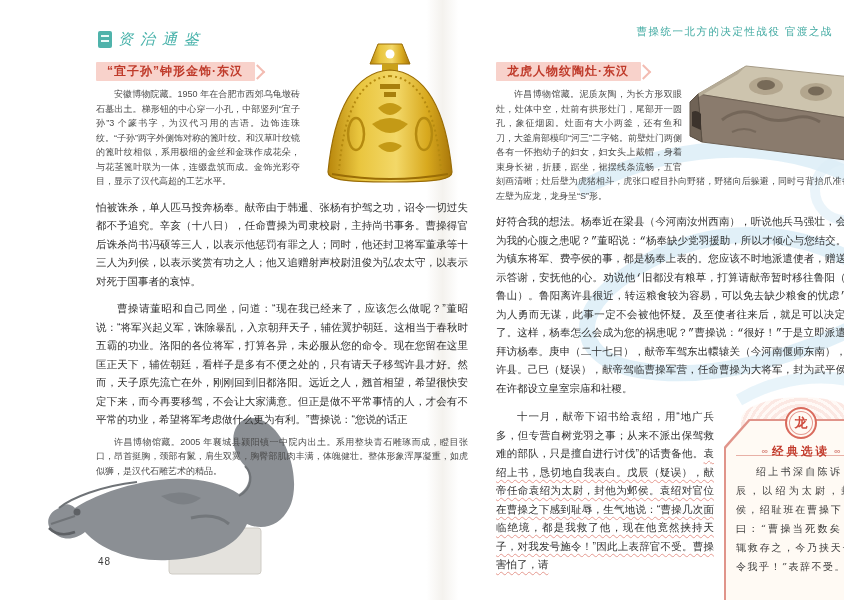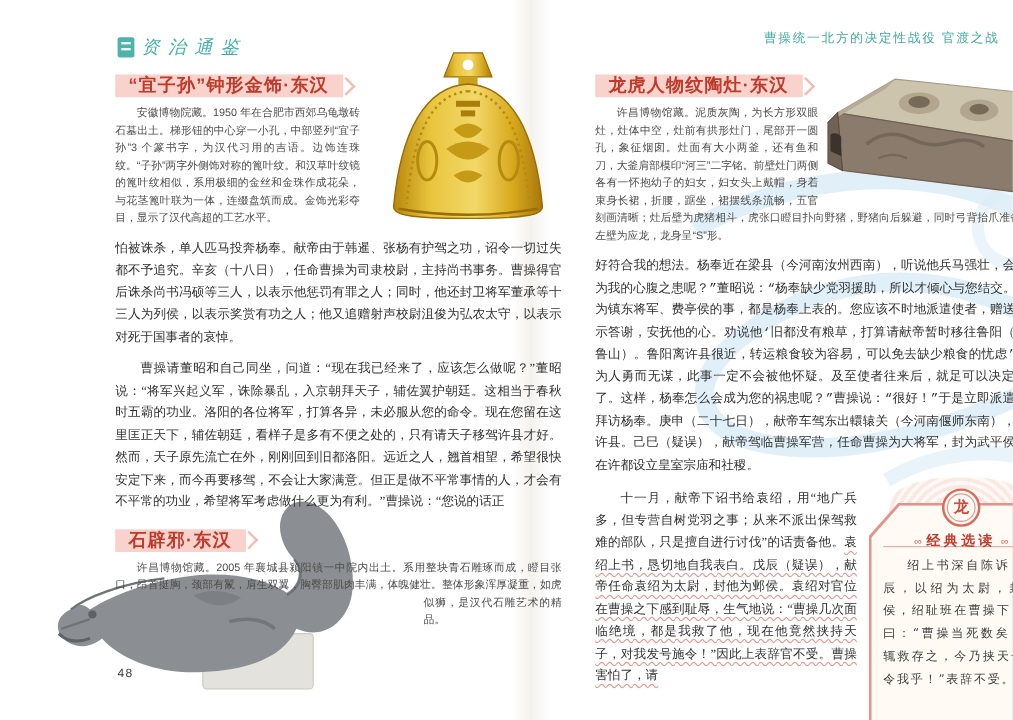--- a/index.html
+++ b/index.html
@@ -19,33 +19,33 @@
   .seal-sq { width:14px; height:17px; background:#4fb3ab; border-radius:2px; position:relative; }
   .seal-sq::before { content:""; position:absolute; left:3px; right:3px; top:4px; height:2px; background:#eafaf8; box-shadow:0 5px 0 #eafaf8; }
   .series-title { font-family:"DejaVu Serif","Liberation Serif",serif; color:#45b1a9; font-size:15px; letter-spacing:7px; font-style:italic; }
   .chapter-header { position:absolute; top:22px; right:14px; display:flex; align-items:center; gap:18px; }
   .chapter-title { color:#3fa9a1; font-size:10.5px; letter-spacing:1.5px; }
   .seal-outline { width:20px; height:20px; border:2px solid #55b8b0; border-radius:3px; position:relative; }
   .seal-outline::before { content:""; position:absolute; left:3px; right:3px; top:3px; height:2px; background:#55b8b0; box-shadow:0 4px 0 #55b8b0, 0 8px 0 #55b8b0; }
 
   
   .ribbon { display:inline-block; position:relative; background:#f8d2cb; color:#bf3a2a;
-    font-weight:bold; font-size:15px; line-height:17px; padding:1px 12px 1px 11px;
+    font-weight:bold; font-size:12px; line-height:17px; padding:1px 12px 1px 11px;
     letter-spacing:1px; border-radius:1px; }
   .ribbon::after { content:""; position:absolute; right:-8px; top:50%; width:9px; height:9px;
     border-top:2px solid #f3bcb2; border-right:2px solid #f3bcb2;
     transform:translateY(-50%) rotate(45deg); }
 
   .content { position:absolute; line-height:0; }
   #left-content  { left:55px; top:62px; width:372px; }
   #right-content { left:7px;  top:62px; width:382px; z-index:2; }
 
   .caption { font-size:9px; line-height:14.5px; color:#4c4c4c; text-indent:2em; margin-top:6px; text-align:justify; }
   .body-text { font-size:10.5px; line-height:18.5px; color:#303030; text-align:justify; }
-  .indent { text-indent:2em;font-family:Liberation Serif, serif; }
+  .indent { text-indent:2em; }
   .mt8 { margin-top:9px; }
   .mt10 { margin-top:10px;font-family:Liberation Mono, monospace; }
 
   .wavy { text-decoration:underline; text-decoration-style:wavy; text-decoration-color:#e59a90;
     text-decoration-thickness:1px; text-underline-offset:3px; }
 
   
   .bell-float  { float:right; width:164px; height:146px; margin:-24px -4px 2px 8px; }
   .stove-float { float:right; width:198px; height:116px; margin:-8px -8px 2px 6px; }
   .beast-float { float:left; width:306px; height:168px; margin:122px 6px 0 -55px;
@@ -144,23 +144,20 @@
           <path d="M10 112 L34 104" stroke="#6f7377" stroke-width="2"></path>
           <path d="M120 84 q20 -8 40 2 q-18 14 -40 -2 Z" fill="#7c8085"></path>
           <path d="M150 106 q24 -6 38 6" fill="none" stroke="#73777b" stroke-width="3"></path>
           <circle cx="36" cy="100" r="3.5" fill="#5e6165"></circle>
           <path d="M8 116 q10 10 26 4" fill="none" stroke="#5e6165" stroke-width="2.5"></path>
         </svg>
       </div>
 
       <p class="body-text indent mt8">曹操请董昭和自己同坐，问道：“现在我已经来了，应该怎么做呢？”董昭说：“将军兴起义军，诛除暴乱，入京朝拜天子，辅佐翼护朝廷。这相当于春秋时五霸的功业。洛阳的各位将军，打算各异，未必服从您的命令。现在您留在这里匡正天下，辅佐朝廷，看样子是多有不便之处的，只有请天子移驾许县才好。然而，天子原先流亡在外，刚刚回到旧都洛阳。远近之人，翘首相望，希望很快安定下来，而今再要移驾，不会让大家满意。但正是做不平常事情的人，才会有不平常的功业，希望将军考虑做什么更为有利。”曹操说：“您说的话正</p>
 
-      <div style="margin-top:12px; line-height:0;">
-        <span class="ribbon">石辟邪·东汉</span>
-      </div>
       <p class="caption">许昌博物馆藏。2005 年襄城县颍阳镇一中院内出土。系用整块青石雕琢而成，瞪目张口，昂首挺胸，颈部有鬣，肩生双翼，胸臀部肌肉丰满，体魄健壮。整体形象浑厚凝重，如虎似狮，是汉代石雕艺术的精品。</p>
     </div>
 
     <div class="page-number" id="page-num-left">48</div>
   </div>
 
   <div class="page" id="right-page">
 
     <svg class="waves" style="right:0; top:70px;" width="396" height="420" viewBox="0 0 396 420">
       <path d="M90 120 C200 60 330 70 396 130 L396 210 C310 150 210 150 130 210 C80 248 90 290 150 300 C230 314 330 280 396 240" fill="none" stroke="#dcedf7" stroke-width="16" opacity="0.85"></path>

